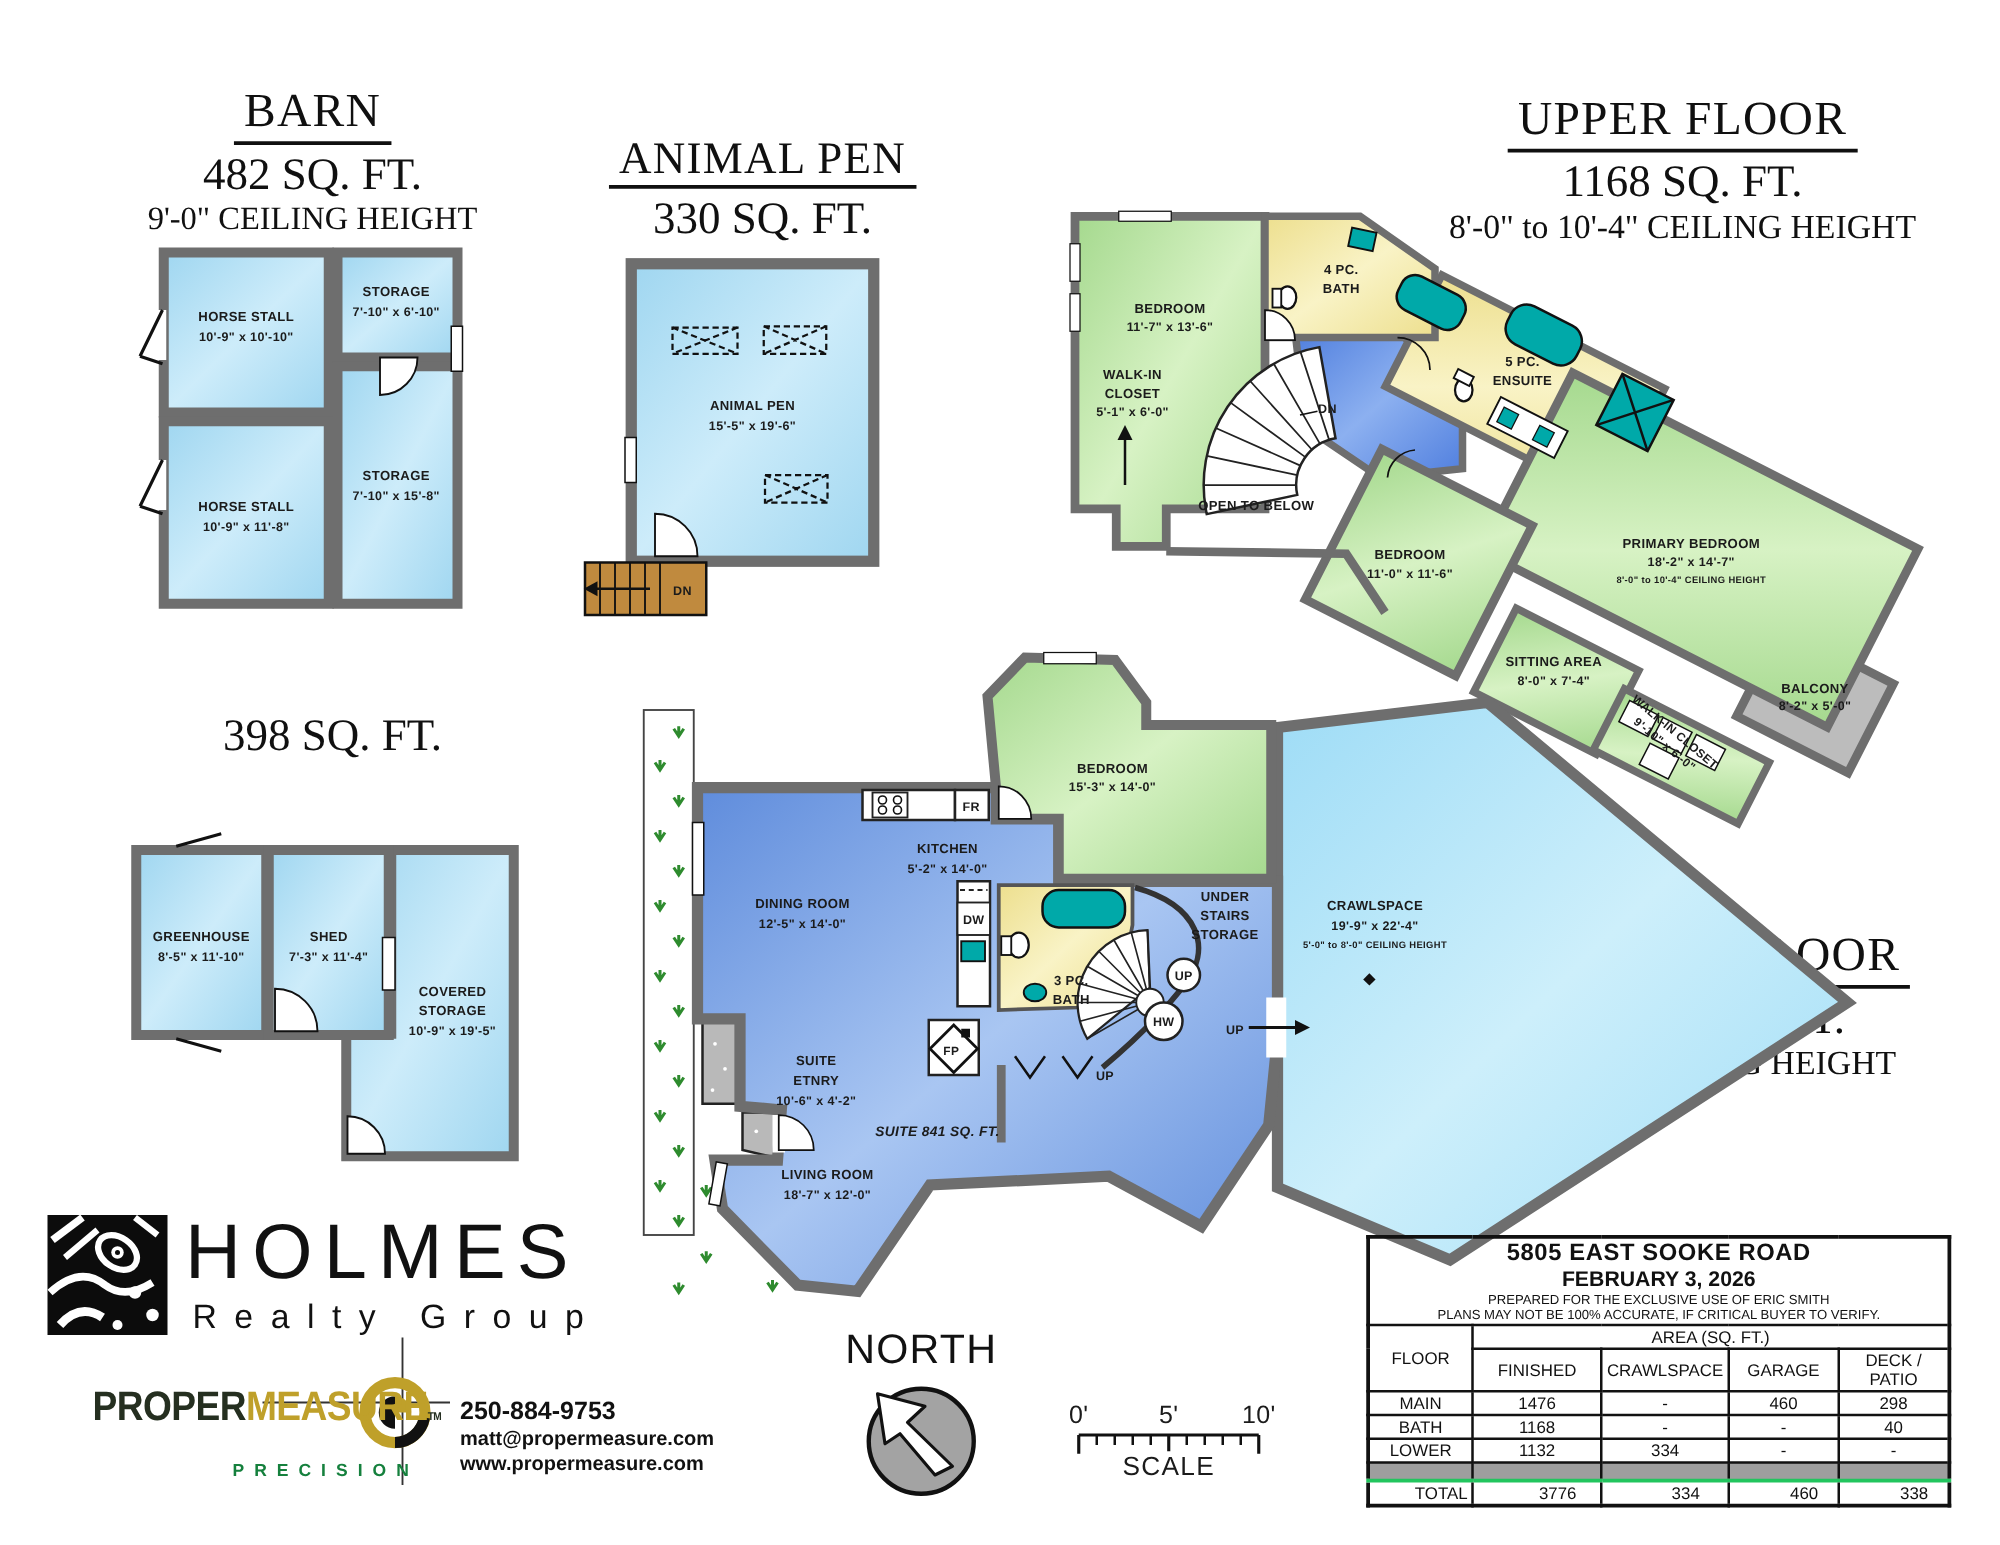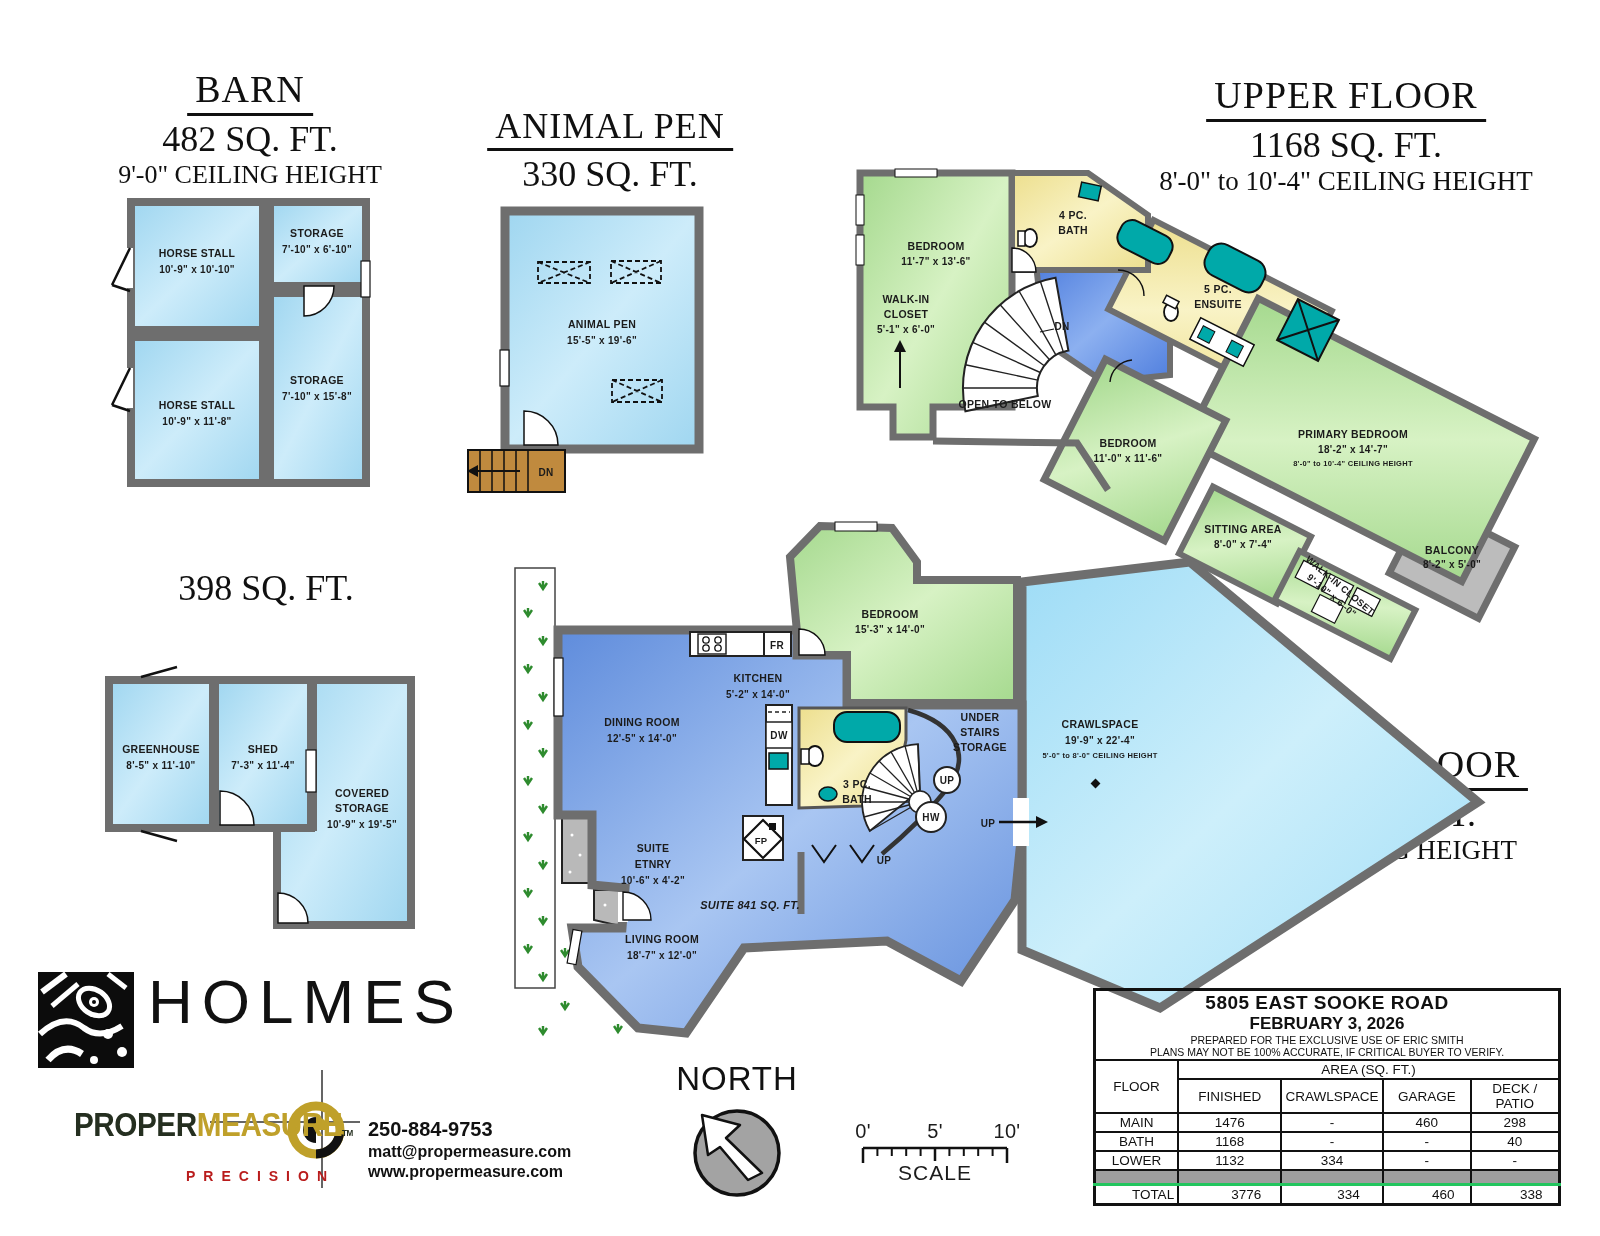--- a/index.html
+++ b/index.html
@@ -20,21 +20,21 @@
   .rit{font-style:italic;font-size:11px;}
   .tag{font-size:10px;}
   
   .holmes{position:absolute;left:148px;top:966px;font-size:62px;letter-spacing:9px;color:#111;
           font-family:"Liberation Sans",sans-serif;font-weight:400;}
   .realty{position:absolute;left:154px;top:1038px;font-size:27px;letter-spacing:14px;color:#111;font-weight:400;}
   .pmwrap{position:absolute;left:74px;top:1106px;font-size:33px;font-weight:700;white-space:nowrap;
           transform:scaleX(.9);transform-origin:left top;letter-spacing:-0.5px;}
   .pm1{color:#252f20;} .pm2{color:#bfa02a;}
   .pmtm{font-size:9px;color:#252f20;vertical-align:baseline;}
-  .precision{position:absolute;left:186px;top:1168px;font-size:14px;letter-spacing:8px;color:#b91c1c;font-weight:700;}
+  .precision{position:absolute;left:186px;top:1168px;font-size:14px;letter-spacing:8px;color:#15803d;font-weight:700;}
   .contact{position:absolute;left:368px;top:1117px;color:#111;line-height:1.25;}
   .contact .ph{font-size:20px;font-weight:700;}
   .contact .em{font-size:16px;font-weight:700;}
   .north-label{position:absolute;left:737px;top:1060px;transform:translateX(-50%);
                font-size:33px;color:#111;font-weight:400;letter-spacing:1px;}
   
   .infotable{position:absolute;left:1093px;top:988px;width:468px;border-collapse:collapse;
              color:#111;text-align:center;border:3px solid #111;}
   .infotable td{border:2px solid #111;padding:1px 2px;font-size:13.5px;}
   .tbl-address{font-size:19px;font-weight:700;letter-spacing:.5px;}
@@ -443,20 +443,21 @@
       <path d="M10,88 Q26,70 44,82" stroke-width="7"></path>
       <ellipse cx="56" cy="30" rx="17" ry="12" transform="rotate(35 56 30)" stroke-width="5"></ellipse>
     </g>
     <circle cx="56" cy="30" r="5" fill="#fff"></circle>
     <circle cx="56" cy="30" r="2" fill="#0c0c0c"></circle>
     <circle cx="70" cy="62" r="5" fill="#fff"></circle>
     <circle cx="84" cy="80" r="5" fill="#fff"></circle>
     <circle cx="56" cy="88" r="4" fill="#fff"></circle>
   </svg>
   <div class="holmes">HOLMES</div>
+  <div class="realty">Realty Group</div>
 
   <svg style="left:210px;top:1070px;" width="150" height="118" viewBox="0 0 150 118">
     <path d="M0,52 H150 M112,0 V118" stroke="#333" stroke-width="1.5"></path>
     <circle cx="106" cy="60" r="24" fill="none" stroke="#bfa02a" stroke-width="9"></circle>
     <path d="M129.5,64 A24,24 0 0 1 106,84" fill="none" stroke="#111" stroke-width="9"></path>
     <path d="M106,47 A13,13 0 0 0 106,73 Z" fill="#111"></path>
     <path d="M106,47 A13,13 0 0 1 119,60 L106,60 Z" fill="#bfa02a"></path>
   </svg>
   <div class="pmwrap">
     <span class="pm1">PROPER</span><span class="pm2">MEASURE</span><span class="pmtm">TM</span>

